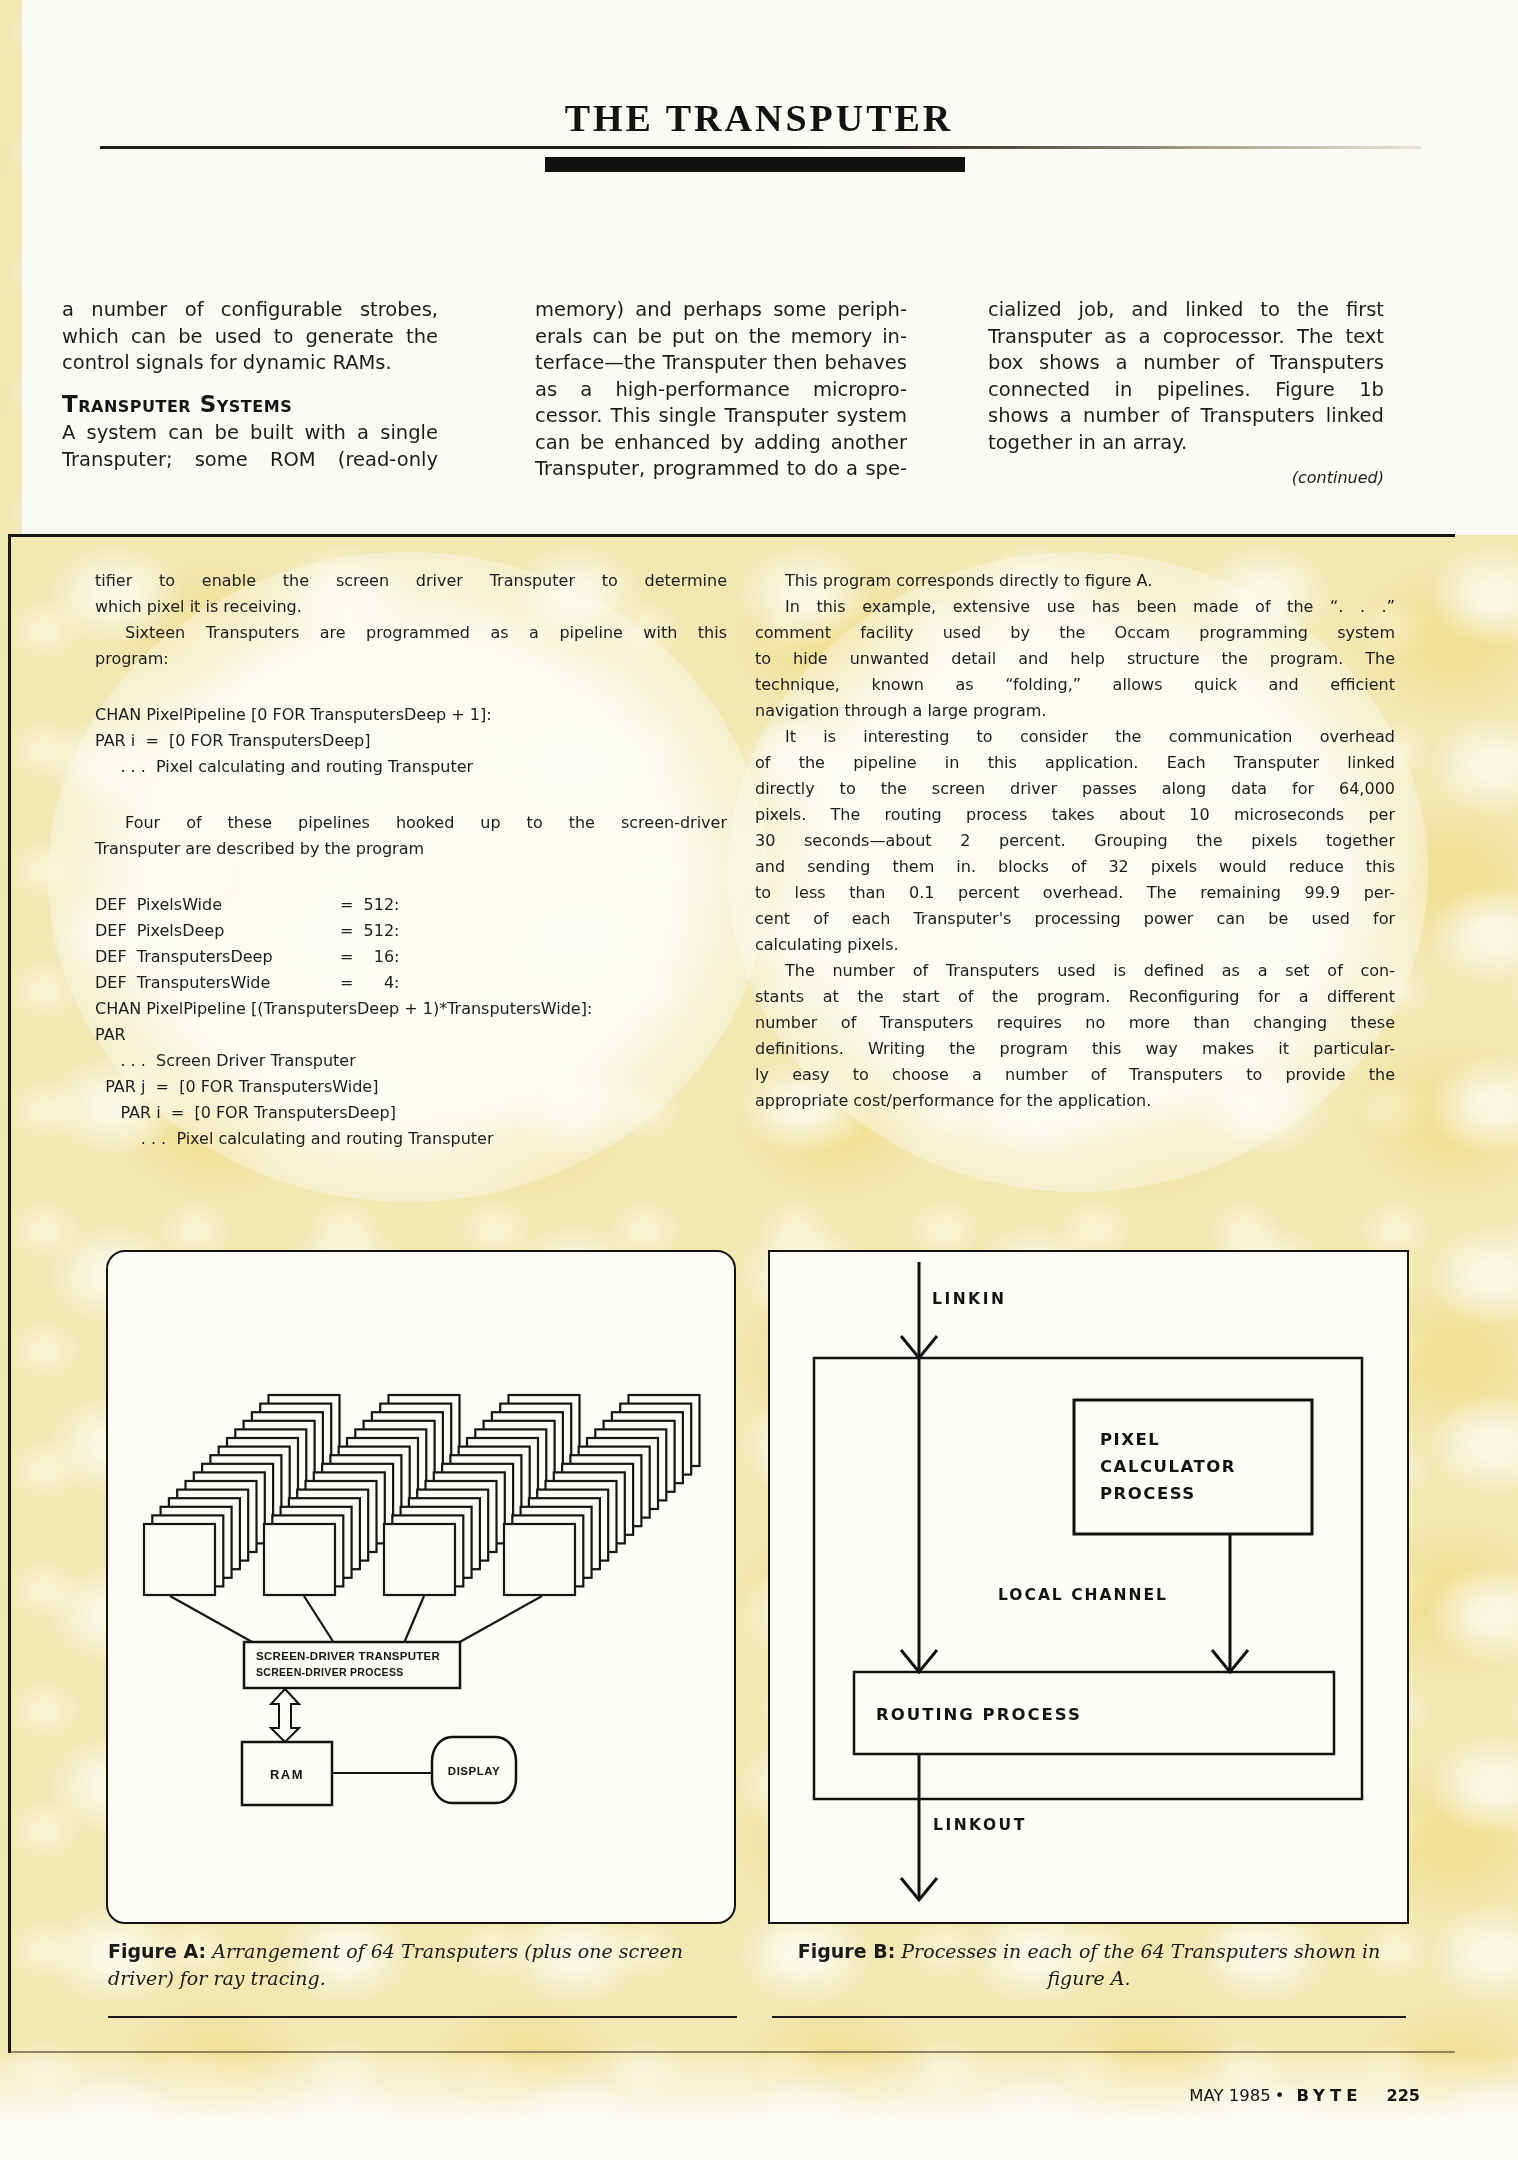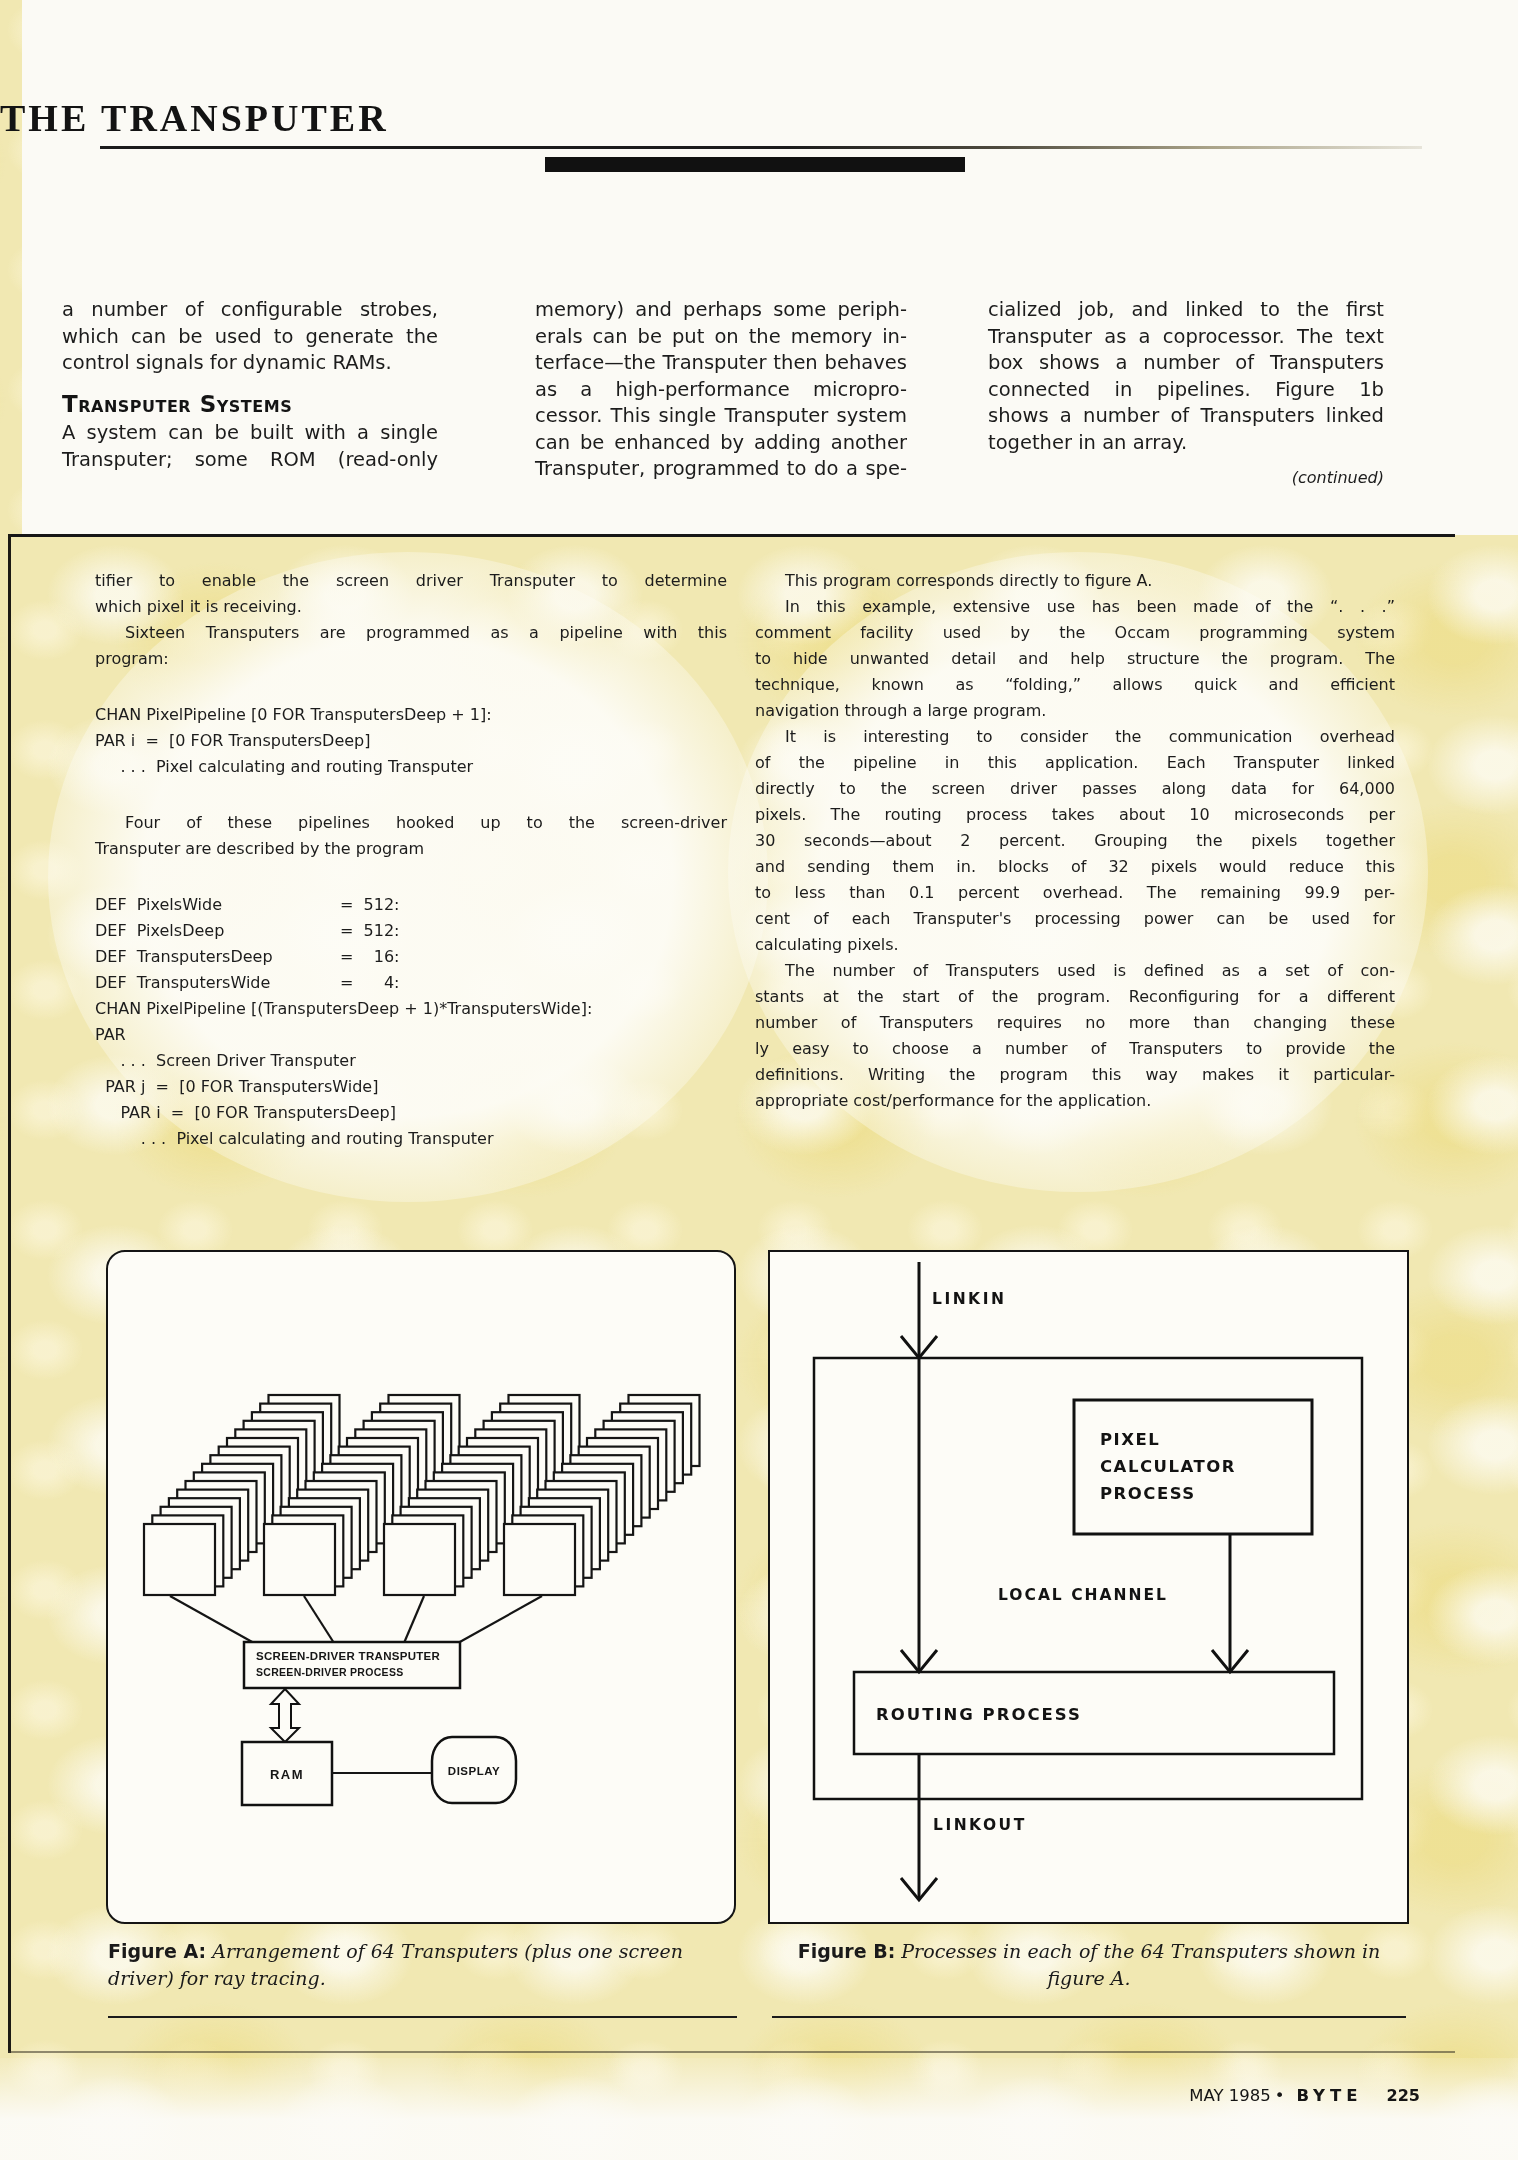--- a/index.html
+++ b/index.html
@@ -14,21 +14,21 @@
     background-position:0 0,60px 40px,120px 90px;}
   .abs{position:absolute;}
   .top-white{left:22px;top:0;width:1496px;height:535px;background:#fbfaf5;}
   .light-patch{border-radius:50%;}
   .patch-left{left:48px;top:552px;width:720px;height:650px;
     background:radial-gradient(ellipse at center, rgba(253,252,246,.95) 52%, rgba(253,252,246,0) 82%);}
   .patch-right{left:728px;top:552px;width:700px;height:640px;
     background:radial-gradient(ellipse at center, rgba(253,252,246,.95) 52%, rgba(253,252,246,0) 82%);}
   .bottom-light{left:0;top:2058px;width:1518px;height:102px;
     background:linear-gradient(to bottom, rgba(251,249,242,.15), rgba(252,251,247,.96) 60%);}
-  .header-title{left:0;top:96px;width:1518px;text-align:left;
+  .header-title{left:0;top:96px;width:1518px;text-align:center;
     font-family:"Liberation Serif",serif;font-weight:bold;font-size:38px;letter-spacing:3px;color:#131313;}
   .header-rule{left:100px;top:146px;width:1322px;height:2.5px;
     background:linear-gradient(to right,#1b1b1b 0 52%,#4e4a3e 68%,#a9a documents 0);
     background:linear-gradient(to right,#1b1b1b 0 52%,#4e4a3e 68%,#aaa389 84%,rgba(170,163,137,.25));}
   .header-bar{left:545px;top:157px;width:420px;height:15px;background:#111;}
   .col{position:absolute;font-size:19.5px;line-height:26.5px;}
   .col1{left:62px;top:297px;width:376px;}
   .col2{left:535px;top:297px;width:372px;}
   .col3{left:988px;top:297px;width:396px;}
   .tline{text-align:justify;text-align-last:justify;}
@@ -166,22 +166,22 @@
         <div class="tline">directly to the screen driver passes along data for 64,000</div>
         <div class="tline">pixels. The routing process takes about 10 microseconds per</div>
         <div class="tline">30 seconds—about 2 percent. Grouping the pixels together</div>
         <div class="tline">and sending them in. blocks of 32 pixels would reduce this</div>
         <div class="tline">to less than 0.1 percent overhead. The remaining 99.9 per-</div>
         <div class="tline">cent of each Transputer's processing power can be used for</div>
         <div class="tline end">calculating pixels.</div>
         <div class="tline ind">The number of Transputers used is defined as a set of con-</div>
         <div class="tline">stants at the start of the program. Reconfiguring for a different</div>
         <div class="tline">number of Transputers requires no more than changing these</div>
+        <div class="tline">definitions. Writing the program this way makes it particular-</div>
         <div class="tline">ly easy to choose a number of Transputers to provide the</div>
-        <div class="tline">definitions. Writing the program this way makes it particular-</div>
         <div class="tline end">appropriate cost/performance for the application.</div>
       </div>
   </div>
 
   <div class="abs panel panelA">
     <svg width="626" height="670" viewBox="0 0 626 670">
       <g id="stacks">
           <rect x="160.5" y="143.0" width="71" height="71" class="sq"></rect>
           <rect x="152.2" y="151.6" width="71" height="71" class="sq"></rect>
           <rect x="143.9" y="160.2" width="71" height="71" class="sq"></rect>

